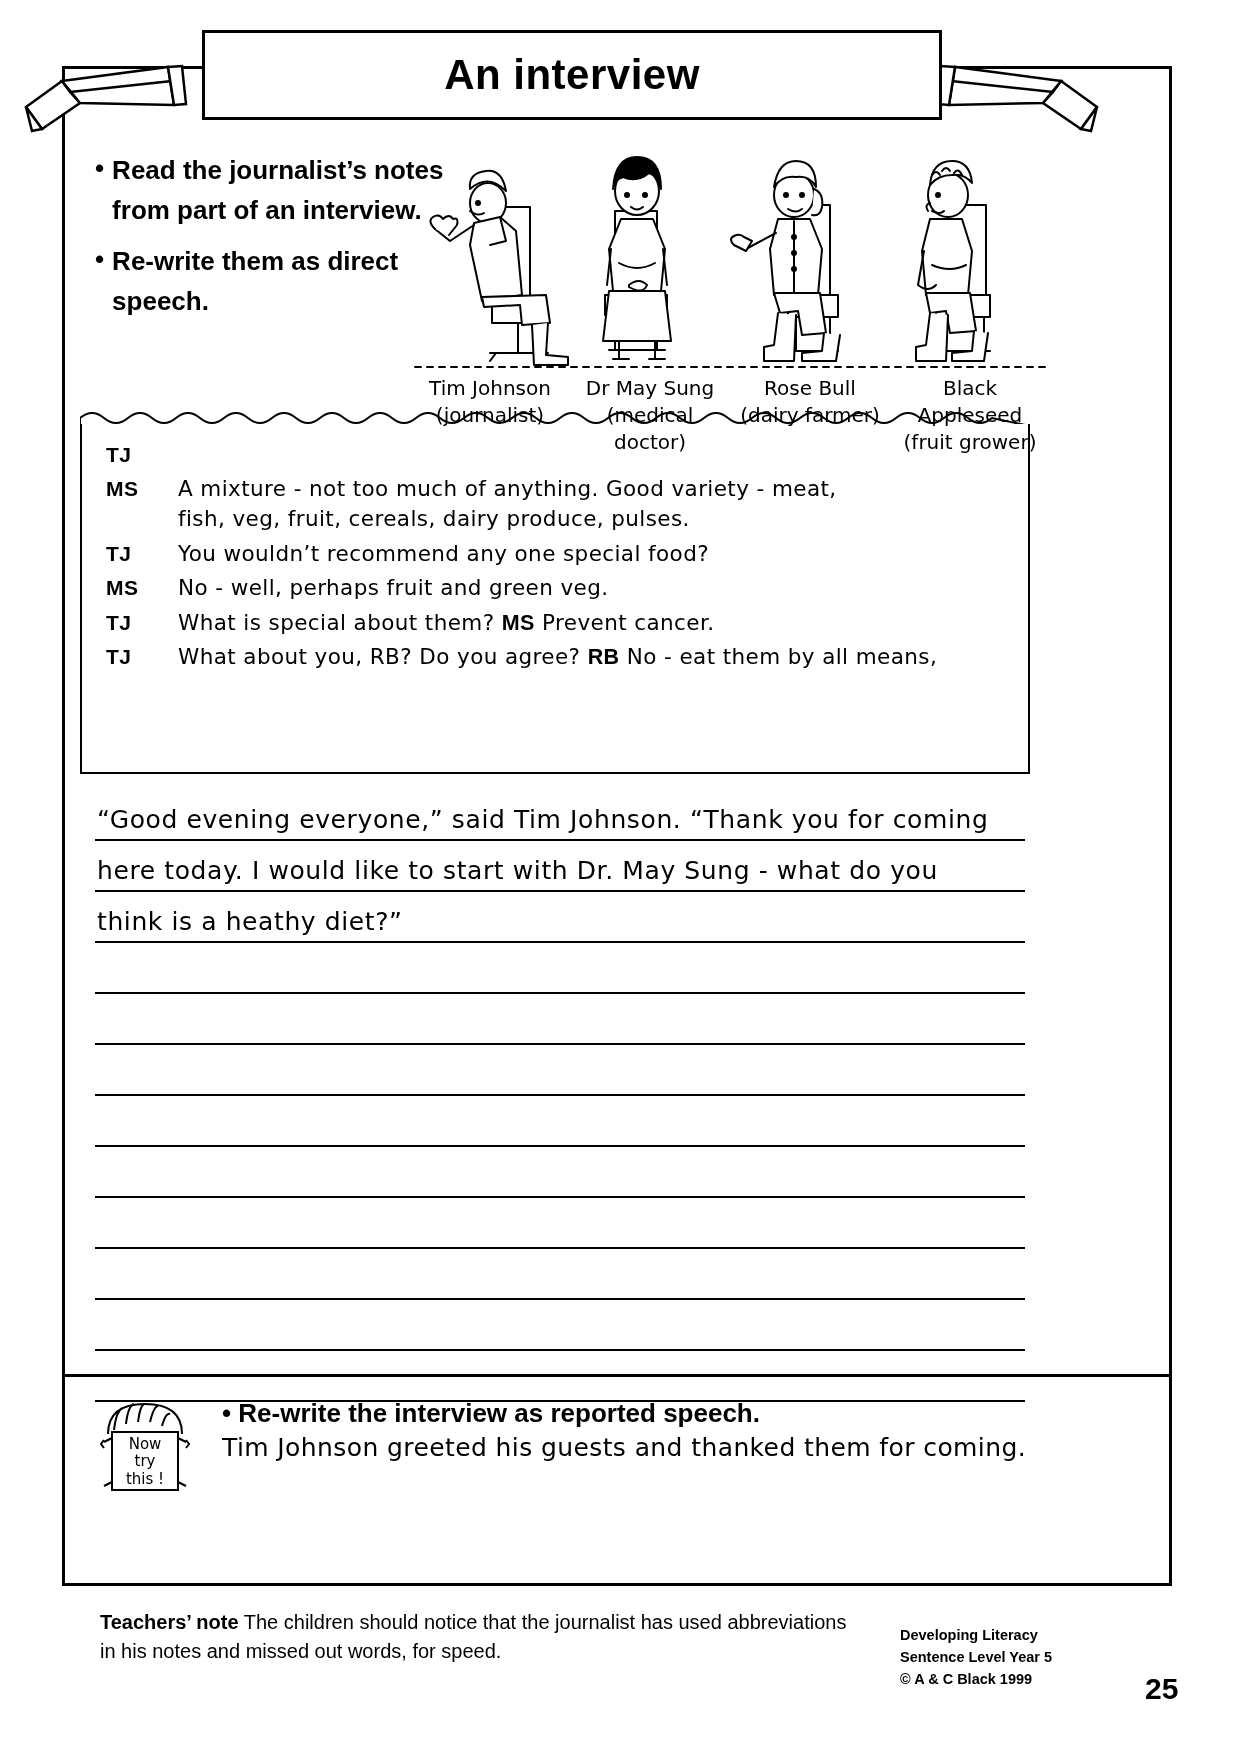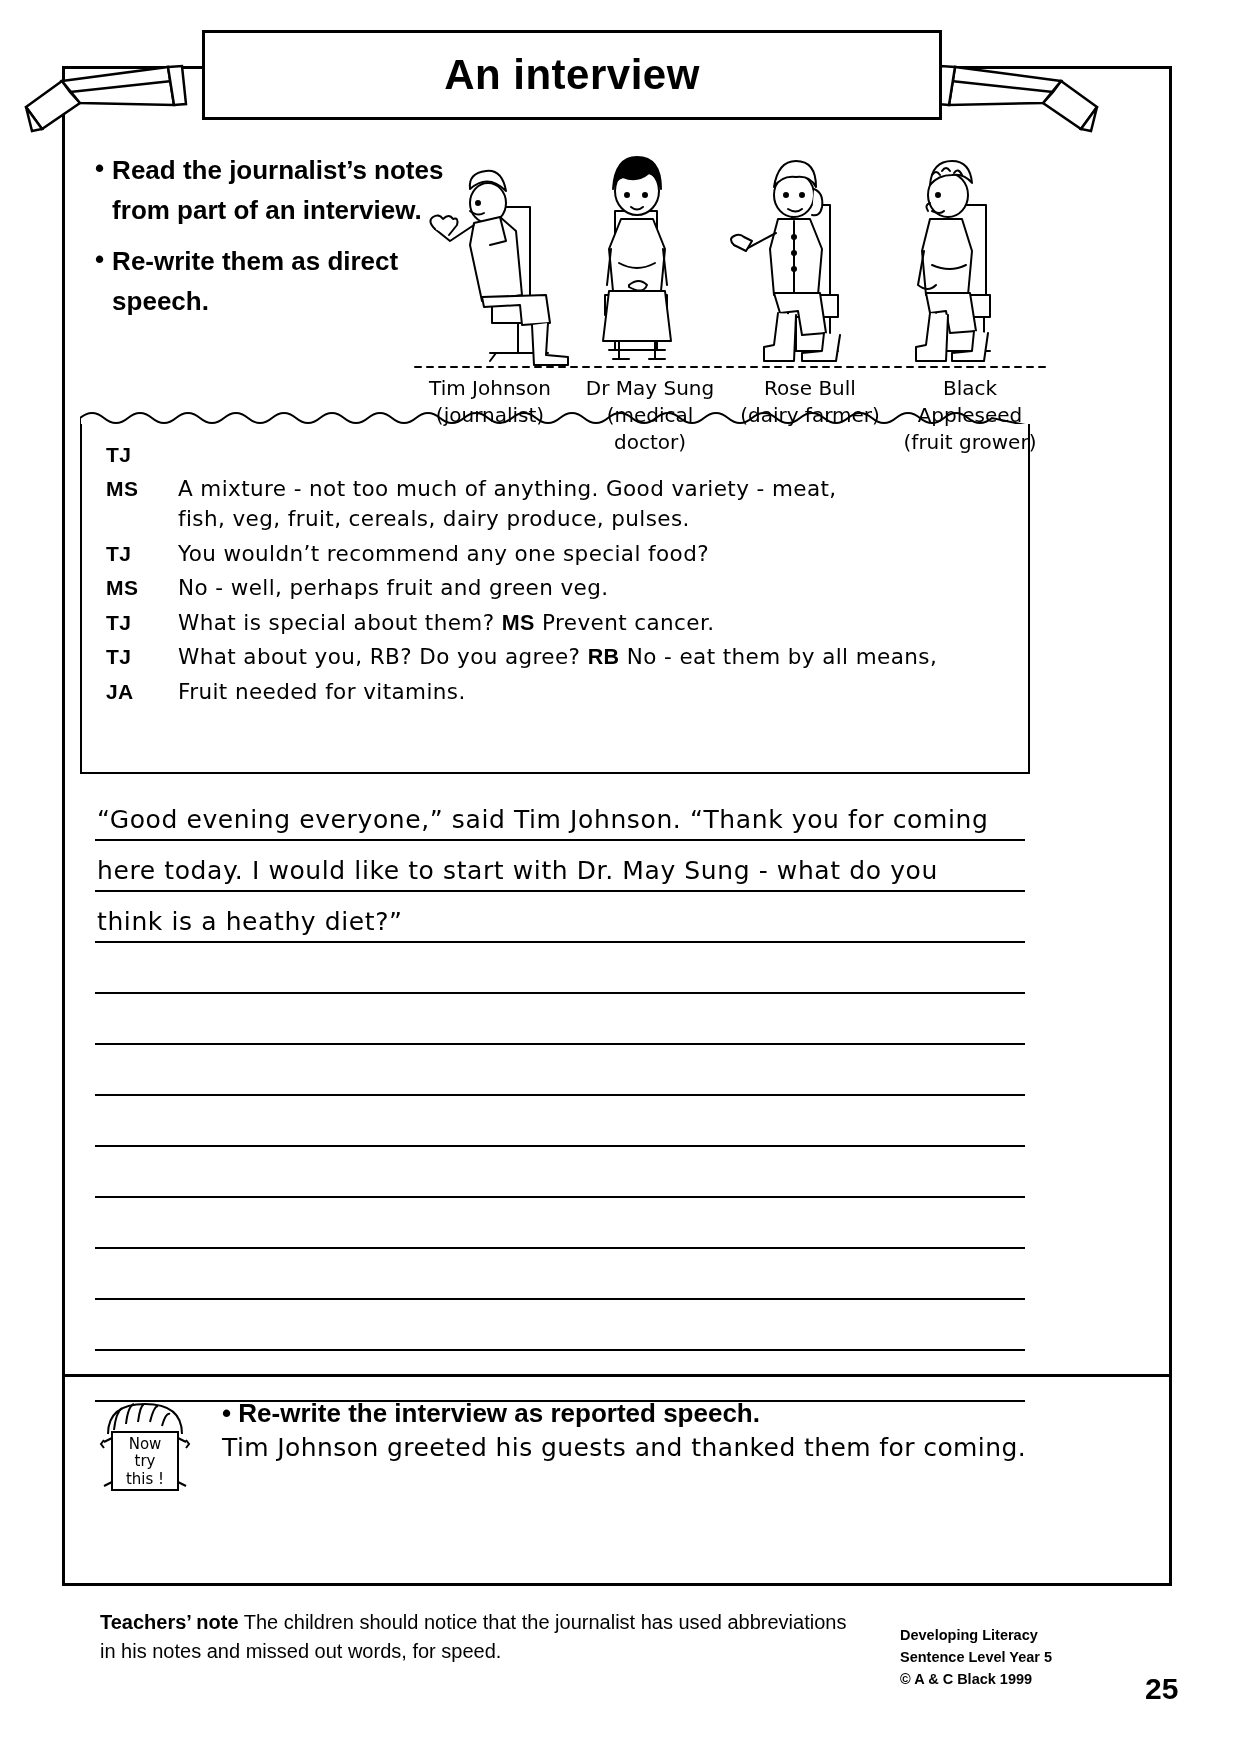--- a/index.html
+++ b/index.html
@@ -430,26 +430,20 @@
   <div class="note-row">
     <div class="note-speaker">TJ</div>
     <div class="note-text">
       <div>What is special about them? <b>MS</b> Prevent cancer.</div>
     </div>
   </div>
   <div class="note-row">
     <div class="note-speaker">TJ</div>
     <div class="note-text">
       <div>What about you, RB? Do you agree? <b>RB</b> No - eat them by all means,</div>
-    </div>
-  </div>
-  <div class="note-row">
-    <div class="note-speaker">JA</div>
-    <div class="note-text">
-      <div>Fruit needed for vitamins.</div>
     </div>
   </div>
 </div>
 
 <div class="answer-area">
   <div class="answer-line">
     <span class="hand">“Good evening everyone,” said Tim Johnson. “Thank you for coming</span>
   </div>
   <div class="answer-line">
     <span class="hand">here today. I would like to start with Dr. May Sung - what do you</span>

